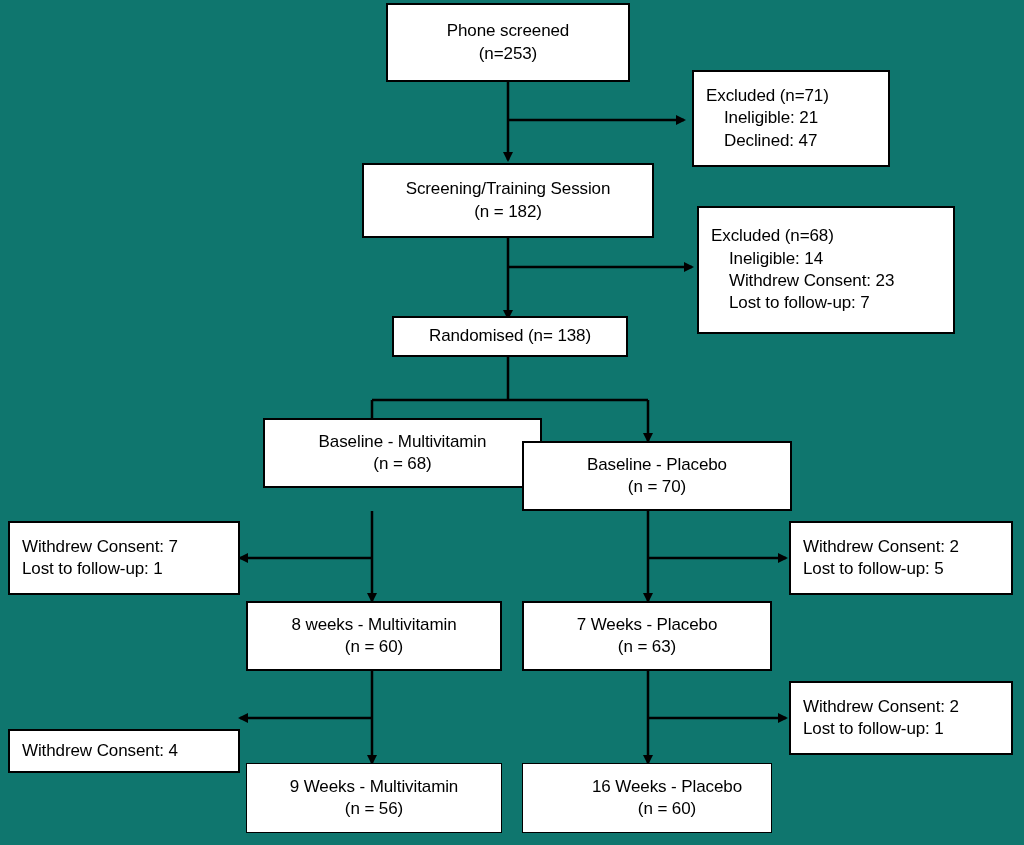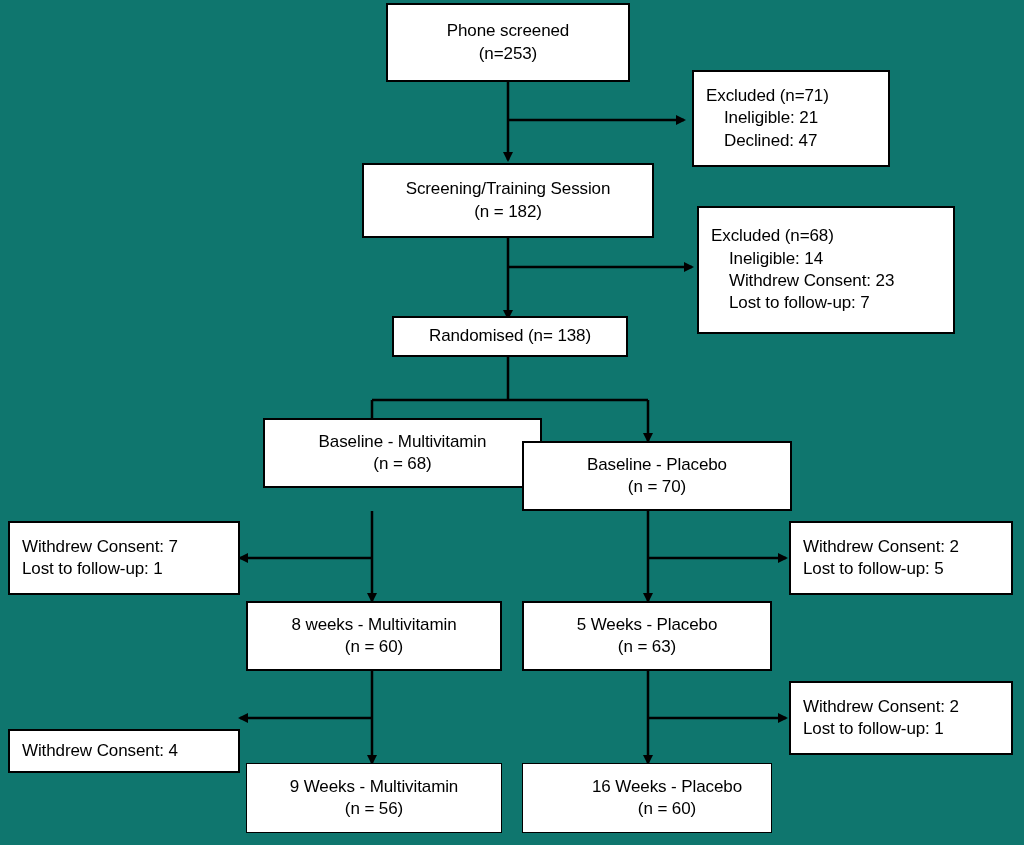--- a/index.html
+++ b/index.html
@@ -152,21 +152,21 @@
     <span class="ln">Withdrew Consent: 2</span>
     <span class="ln">Lost to follow-up: 5</span>
   </div>
 
   <div class="node center" style="left:246px; top:601px; width:256px; height:70px;">
     <span class="ln">8 weeks - Multivitamin</span>
     <span class="ln">(n = 60)</span>
   </div>
 
   <div class="node center" style="left:522px; top:601px; width:250px; height:70px;">
-    <span class="ln">5 Weeks - Placebo</span>
+    <span class="ln">7 Weeks - Placebo</span>
     <span class="ln">(n = 63)</span>
   </div>
 
   <div class="node left" style="left:8px; top:696px; width:232px; height:44px;margin-top:33px;">
     <span class="ln">Withdrew Consent: 4</span>
   </div>
 
   <div class="node left" style="left:789px; top:681px; width:224px; height:74px;">
     <span class="ln">Withdrew Consent: 2</span>
     <span class="ln">Lost to follow-up: 1</span>

